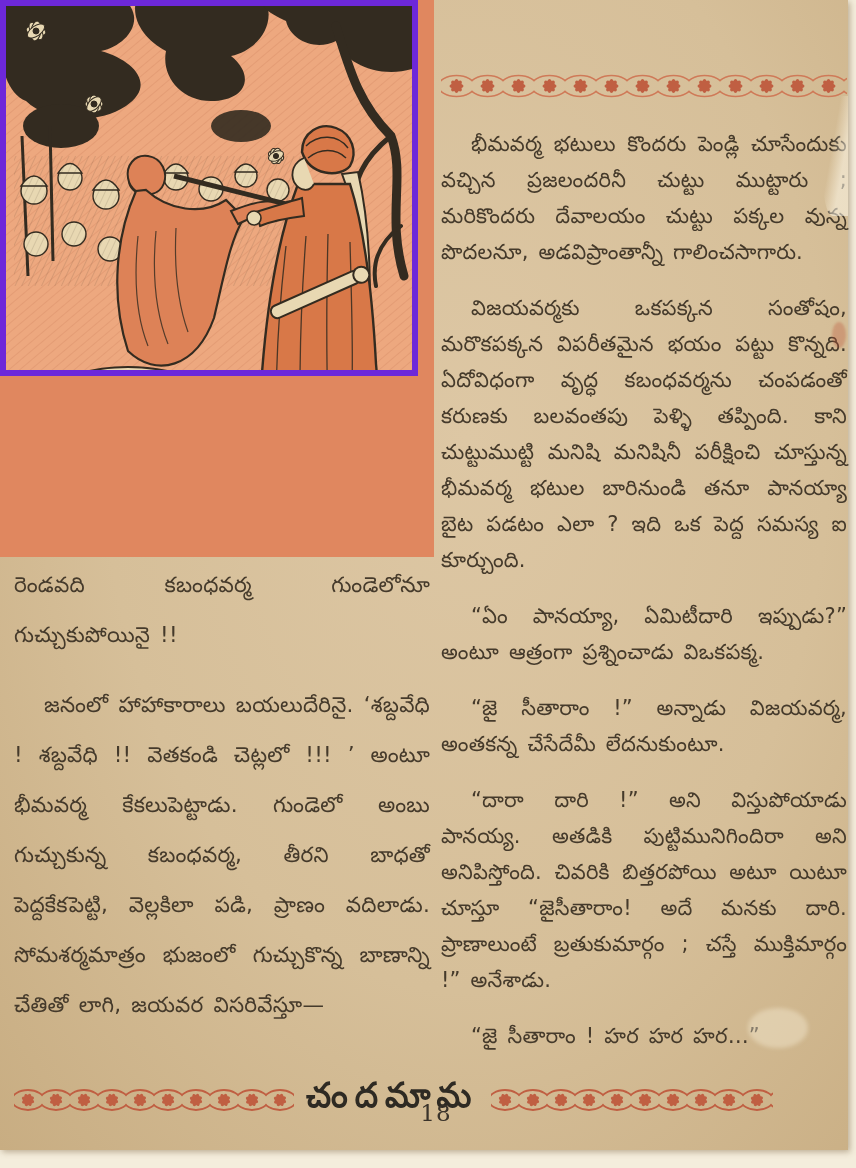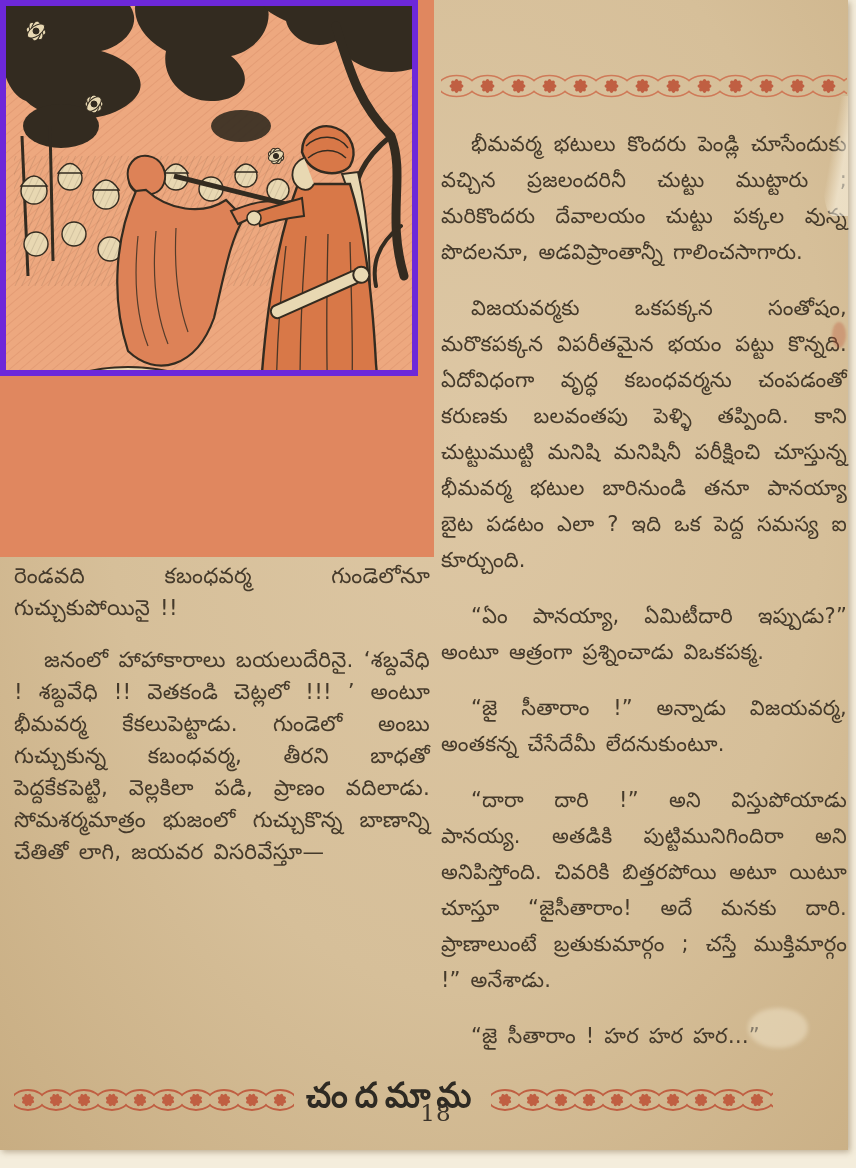--- a/index.html
+++ b/index.html
@@ -48,21 +48,21 @@
   .orn-top{margin-bottom:22px;}
   .col p{
     margin:0;
     text-align:justify;
     font-size:21px;
     line-height:36px;
     text-indent:30px;
     word-spacing:3px;
     letter-spacing:.2px;
   }
-  .col-left p{font-size:21.5px;line-height:32px;}
+  .col-left p{font-size:21.5px;line-height:50px;}
   .col p.noindent{text-indent:0;}
   .col p + p{margin-top:20px;}
 
   
   .footer{
     position:absolute;left:14px;top:1076px;width:832px;
     display:flex;align-items:center;justify-content:flex-start;
   }
   .footer-title{
     font-size:33px;color:#2e2a23;letter-spacing:7px;

